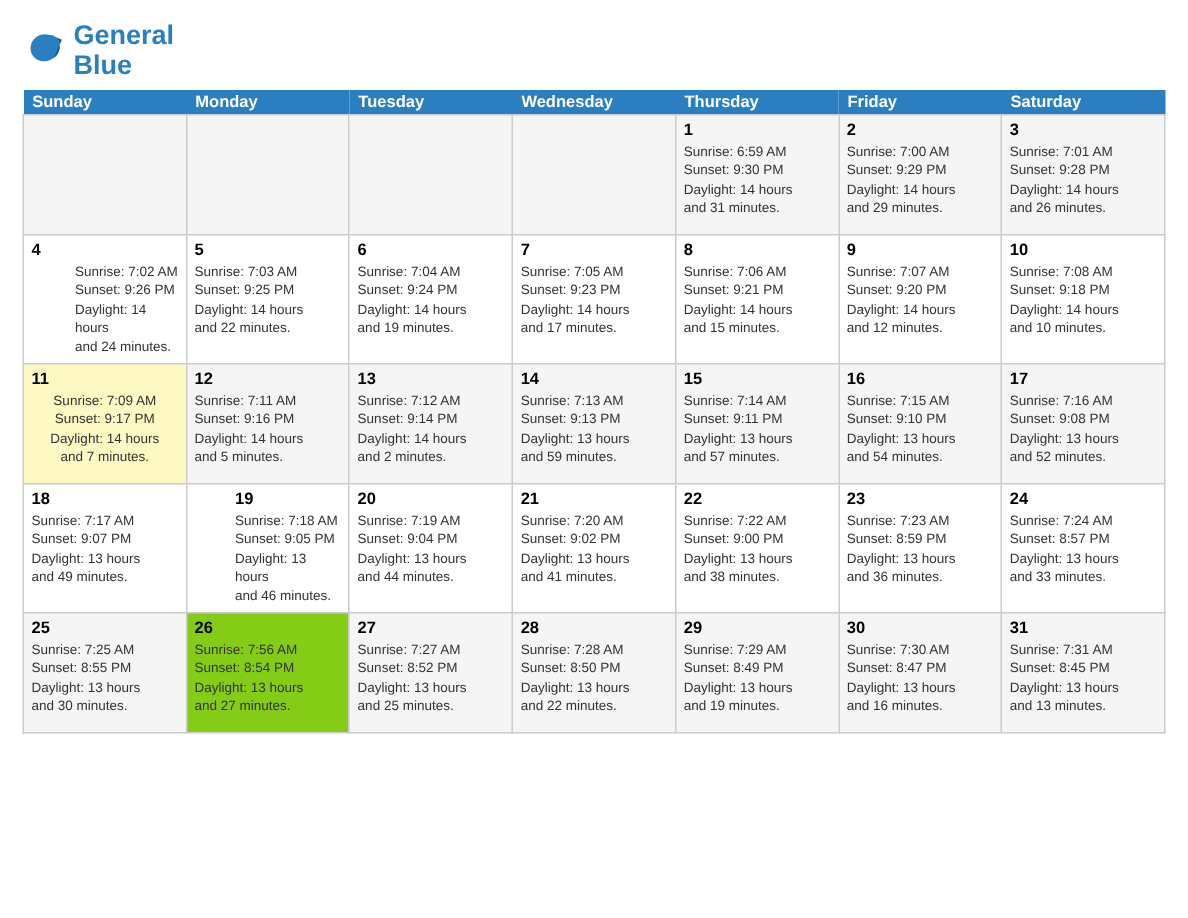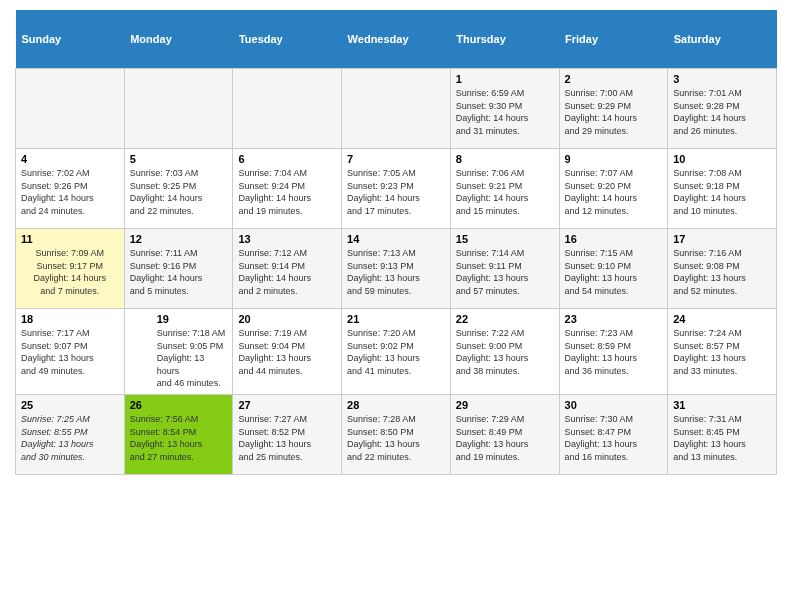--- a/index.html
+++ b/index.html
@@ -54,21 +54,21 @@
     }
     table {
       width: 100%;
       border-collapse: collapse;
       font-size: 10px;
     }
     thead tr th {
       background-color: #2a7fc1;
       color: #fff;
       text-align: left;
-      padding: 23px 6px;
+      padding: 2px 6px;
       font-size: 11px;
       font-weight: bold;
       margin-left: 14px;
     }
     tbody tr td {
       border: 1px solid #ccc;
       vertical-align: top;
       padding: 4px 5px;
       width: calc(100% / 7);
       height: 80px;
@@ -91,20 +91,35 @@
     .day-info {
       font-size: 9px;
       color: #333;
       line-height: 1.4;
     }
   </style>
 </head>
 <body>
 
 <div class="container">
+  <div class="header-row">
+    <div class="logo">
+      <svg class="logo-icon" viewBox="0 0 40 40">
+        <path d="M20 5 C10 5, 5 15, 8 22 C11 29, 20 32, 28 26 C36 20, 34 8, 26 6 Z" fill="#2a7fc1"></path>
+        <path d="M26 6 C34 8, 36 20, 28 26 L35 10 Z" fill="#1a5a8a"></path>
+      </svg>
+      <div>
+        <div class="logo-text"><span>General</span><br><span>Blue</span></div>
+      </div>
+    </div>
+    <div class="title-block">
+      <div class="month-title"></div>
+      <div class="subtitle"></div>
+    </div>
+  </div>
 
   <table>
     <thead>
       <tr>
       <th>Sunday</th>
           <th>Monday</th>
           <th>Tuesday</th>
           <th>Wednesday</th>
           <th>Thursday</th>
           <th>Friday</th>
@@ -135,21 +150,21 @@
             <span class="day-num">3</span>
             <div class="day-info" style="white-space: pre-line;">Sunrise: 7:01 AM
 Sunset: 9:28 PM
 Daylight: 14 hours
 and 26 minutes.</div>
           </td>
         </tr>
         <tr>
           <td style="background-color: rgb(255, 255, 255);">
             <span class="day-num">4</span>
-            <div class="day-info" style="white-space: pre-line;">Sunrise: 7:02 AM
+            <div class="day-info" style="white-space: pre-line; margin-left: 29px;">Sunrise: 7:02 AM
 Sunset: 9:26 PM
 Daylight: 14 hours
 and 24 minutes.</div>
           </td>
           <td style="background-color: rgb(255, 255, 255);">
             <span class="day-num">5</span>
             <div class="day-info" style="white-space: pre-line;">Sunrise: 7:03 AM
 Sunset: 9:25 PM
 Daylight: 14 hours
 and 22 minutes.</div>
@@ -288,21 +303,21 @@
             <span class="day-num">24</span>
             <div class="day-info" style="white-space: pre-line;">Sunrise: 7:24 AM
 Sunset: 8:57 PM
 Daylight: 13 hours
 and 33 minutes.</div>
           </td>
         </tr>
         <tr>
           <td style="background-color: rgb(245, 245, 245); margin-left: 24px;">
             <span class="day-num">25</span>
-            <div class="day-info" style="white-space: pre-line; font-style: italic;">Sunrise: 7:25 AM
+            <div class="day-info" style="white-space: pre-line;">Sunrise: 7:25 AM
 Sunset: 8:55 PM
 Daylight: 13 hours
 and 30 minutes.</div>
           </td>
           <td style="background-color: #84cc16; margin-top: 32px;">
             <span class="day-num">26</span>
             <div class="day-info" style="white-space: pre-line;">Sunrise: 7:56 AM
 Sunset: 8:54 PM
 Daylight: 13 hours
 and 27 minutes.</div>

